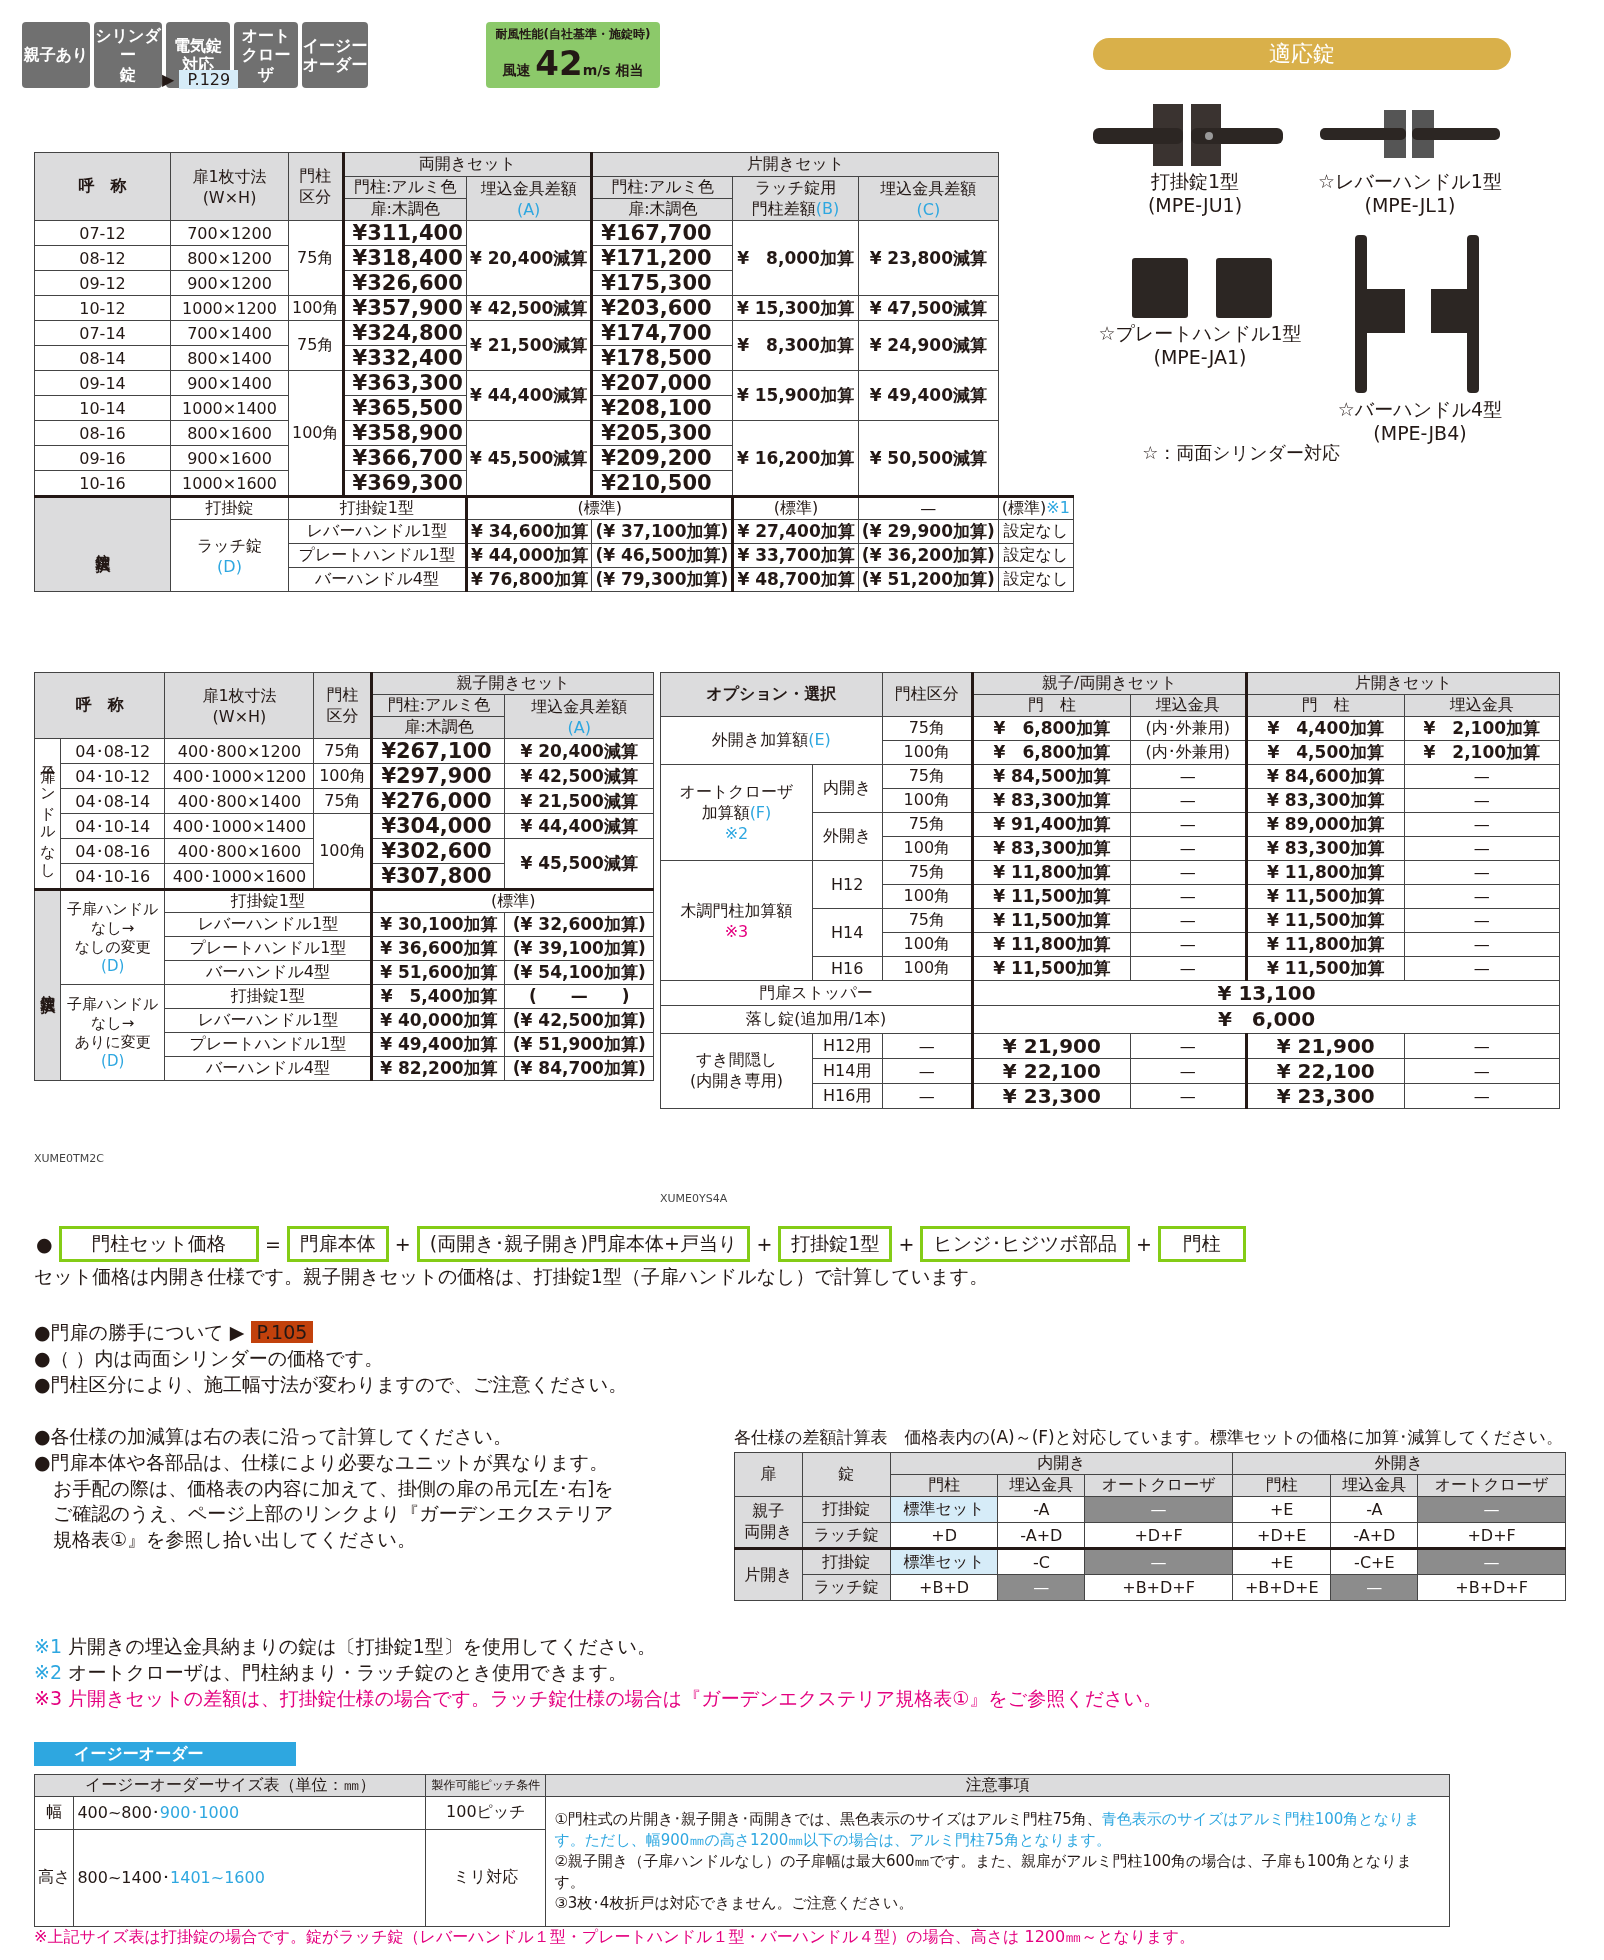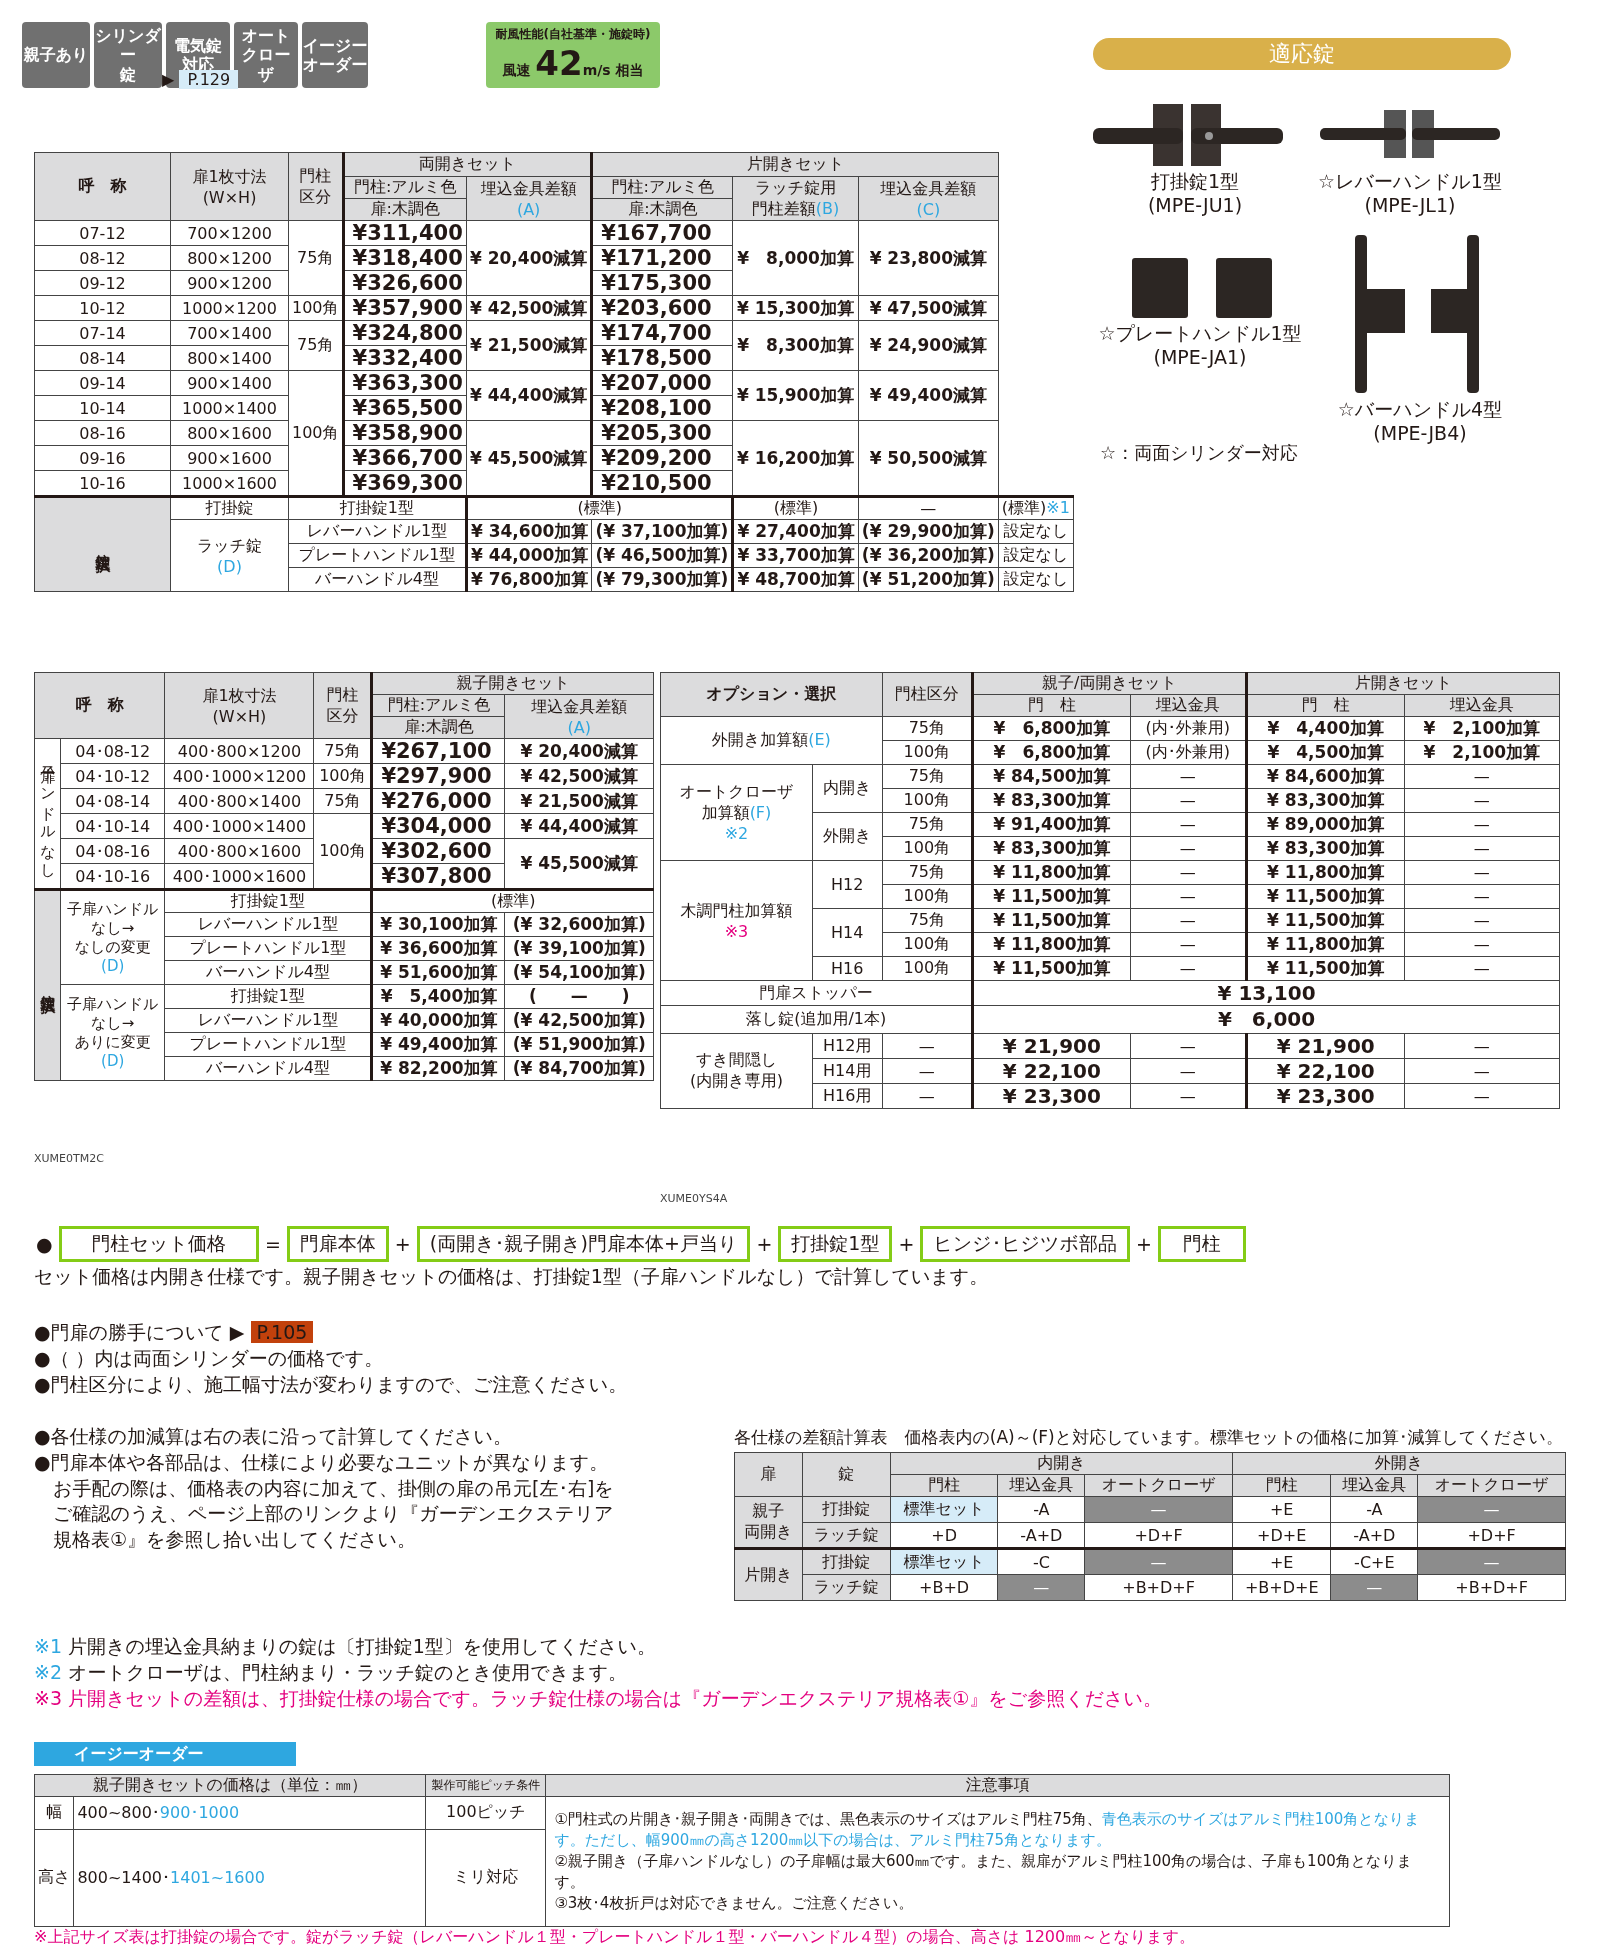--- a/index.html
+++ b/index.html
@@ -77,21 +77,21 @@
 <div class="lock-label" style="left:1090px;top:322px;width:220px">☆プレートハンドル1型
 (MPE-JA1)</div>
 <svg class="abs" style="left:1355px;top:235px" width="130" height="158">
     <rect x="0" y="0" width="12" height="158" rx="4" fill="#2c2623"></rect>
     <rect x="112" y="0" width="12" height="158" rx="4" fill="#2c2623"></rect>
     <rect x="12" y="54" width="38" height="44" fill="#2c2623"></rect>
     <rect x="76" y="54" width="36" height="44" fill="#2c2623"></rect>
   </svg>
 <div class="lock-label" style="left:1325px;top:398px;width:190px">☆バーハンドル4型
 (MPE-JB4)</div>
-<div class="lock-label" style="left:1100px;top:442px;width:240px;text-align:left;font-size:18px">☆：両面シリンダー対応</div>
+<div class="lock-label" style="left:1100px;top:442px;width:240px;text-align:right;font-size:18px">☆：両面シリンダー対応</div>
 
 <table style="left:34px;top:152px;width:1040px">
 <tbody>
       <tr style="height:24px">
         <th rowspan="3" class="hd" style="width:136px;font-weight:bold">呼　称</th>
         <th rowspan="3" class="hd" style="width:118px;white-space:pre-line">扉1枚寸法
 (W×H)</th>
         <th rowspan="3" class="hd" style="width:50px;white-space:pre-line">門柱
 区分</th>
         <th colspan="2" class="hd thick-l">両開きセット</th>
@@ -561,21 +561,21 @@
   </table>
 
 <div class="note" style="left:34px;top:1634px"><span class="blue">※1</span><span> 片開きの埋込金具納まりの錠は〔打掛錠1型〕を使用してください。</span></div>
 <div class="note" style="left:34px;top:1660px"><span class="blue">※2</span><span> オートクローザは、門柱納まり・ラッチ錠のとき使用できます。</span></div>
 <div class="note pink" style="left:34px;top:1686px">※3 片開きセットの差額は、打掛錠仕様の場合です。ラッチ錠仕様の場合は『ガーデンエクステリア規格表①』をご参照ください。</div>
 
 <div class="easy-title">イージーオーダー</div>
 <table class="easy" style="left:34px;top:1774px;width:1416px">
 <tbody>
       <tr>
-        <th colspan="2" class="hd">親子開きセットの価格は（単位：㎜）</th>
+        <th colspan="2" class="hd">イージーオーダーサイズ表（単位：㎜）</th>
         <th class="hd" style="font-size:12px">製作可能ピッチ条件</th>
         <th class="hd">注意事項</th>
       </tr>
 <tr>
         <td style="width:34px">幅</td>
         <td style="text-align:left;width:352px"><span>400~800･</span><span class="blue">900･1000</span></td>
         <td style="width:120px">100ピッチ</td>
         <td rowspan="2" style="text-align:left;white-space:normal;font-size:15px;line-height:1.4;padding:12px 8px"><span>①門柱式の片開き･親子開き･両開きでは、黒色表示のサイズはアルミ門柱75角、</span><span class="blue">青色表示のサイズはアルミ門柱100角となります。ただし、幅900㎜の高さ1200㎜以下の場合は、アルミ門柱75角となります。</span><br><span>②親子開き（子扉ハンドルなし）の子扉幅は最大600㎜です。また、親扉がアルミ門柱100角の場合は、子扉も100角となります。</span><br><span>③3枚･4枚折戸は対応できません。ご注意ください。</span></td>
       </tr>
 <tr style="height:66px">

